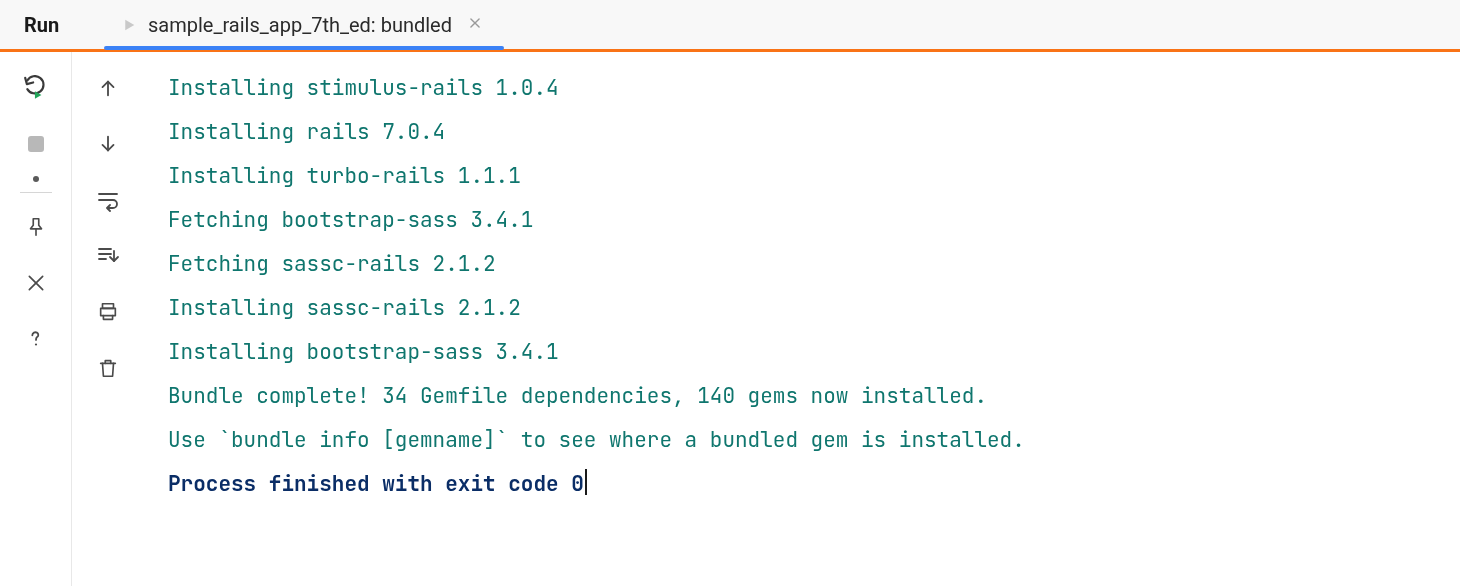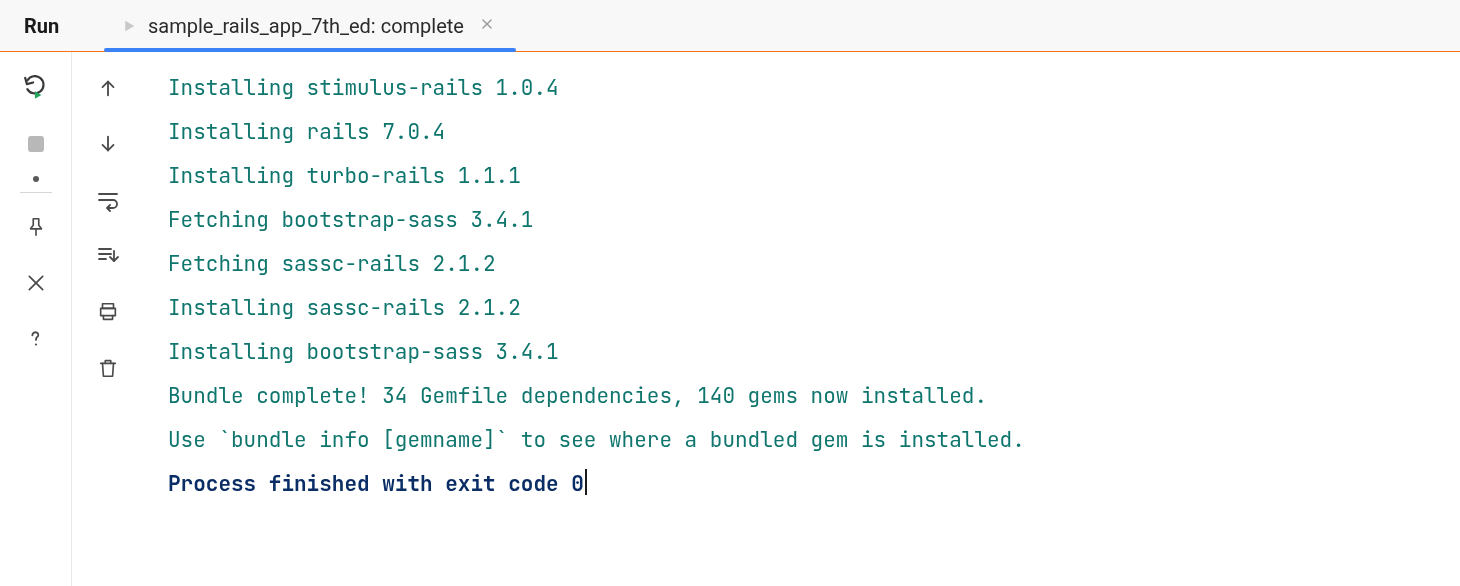--- a/index.html
+++ b/index.html
@@ -7,21 +7,21 @@
       font-family: -apple-system, BlinkMacSystemFont, "Segoe UI", Roboto, sans-serif;
       background: #ffffff;
       width: 1460px;
       height: 586px;
       overflow: hidden;
     }
     .header {
       height: 52px;
       display: flex;
       align-items: center;
-      border-bottom: 1px solid #f97316;
+      border-bottom: 3px solid #f97316;
       background: #f8f8f8;
     }
     .run-label {
       font-weight: 700;
       font-size: 20px;
       color: #1a1a1a;
       padding: 0 20px 0 24px;
       width: 104px;
     }
     .tab {
@@ -136,21 +136,21 @@
 <body>
 
 <div class="header">
   <div class="run-label">Run</div>
   <div class="tab">
     <span class="tab-icon">
       <svg width="18" height="18" viewBox="0 0 24 24" fill="none">
         <path d="M7 5 L19 12 L7 19 Z" fill="#c9c9c9"></path>
       </svg>
     </span>
-    <span class="tab-label">sample_rails_app_7th_ed: complete</span>
+    <span class="tab-label">sample_rails_app_7th_ed: bundled</span>
     <span class="close-tab">
       <svg width="14" height="14" viewBox="0 0 24 24" stroke="#9a9a9a" stroke-width="2.4" stroke-linecap="round">
         <line x1="5" y1="5" x2="19" y2="19"></line>
         <line x1="19" y1="5" x2="5" y2="19"></line>
       </svg>
     </span>
     <div class="tab-underline"></div>
   </div>
 </div>
 

